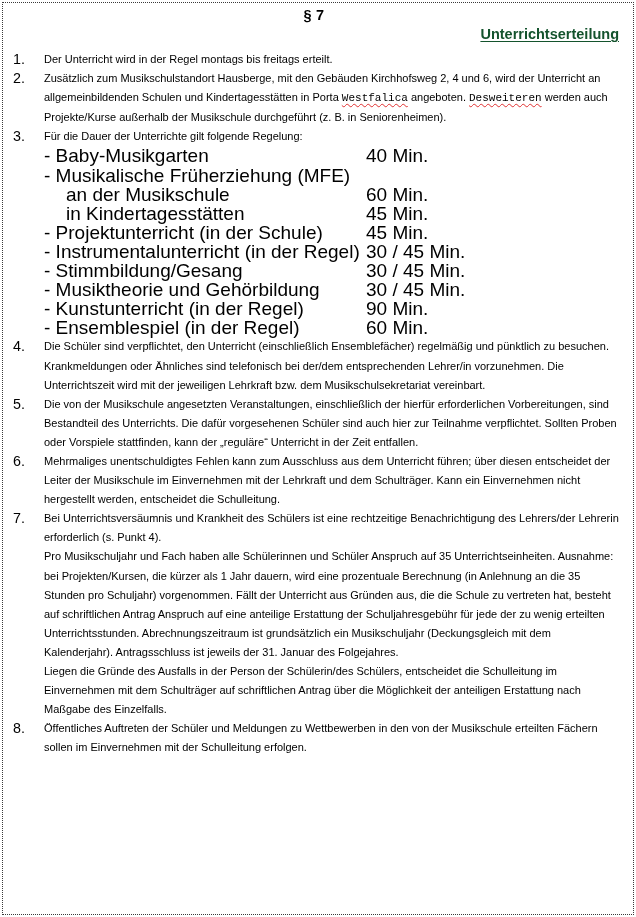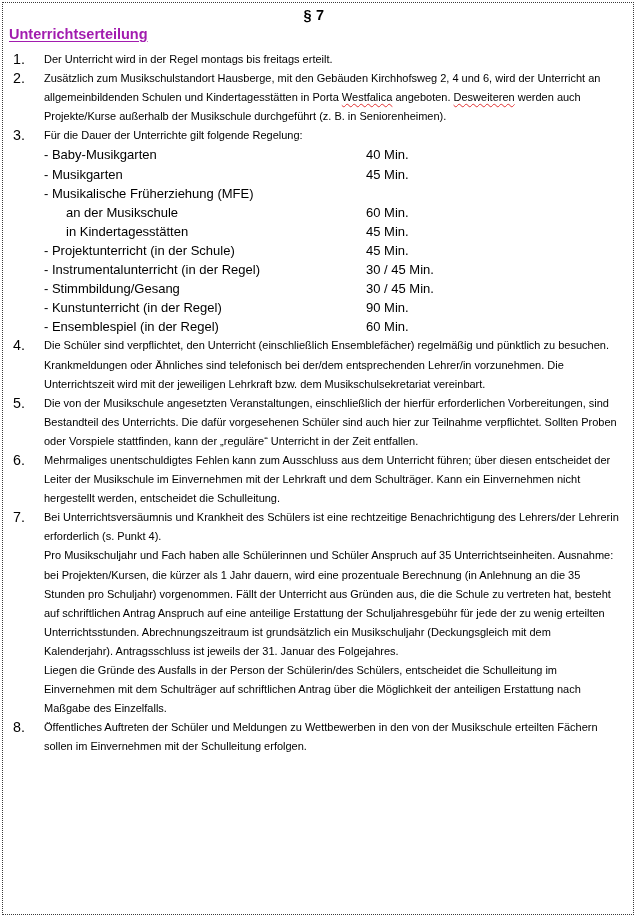--- a/index.html
+++ b/index.html
@@ -41,25 +41,25 @@
   }
   .doc-title {
     text-align: center;
     font-weight: bold;
     font-size: 14.5px;
     line-height: 19px;
     color: #000;
     letter-spacing: 0.2px;
   }
   .doc-subtitle {
-    text-align: left;
+    text-align: right;
     font-weight: bold;
     font-size: 14.5px;
     line-height: 19px;
-    color: #a21caf;
+    color: #14532d;
     margin-bottom: 6px;
   }
   .doc-subtitle span.u {
     text-decoration: underline;
     text-underline-offset: 2px;
   }
   ol.clauses {
     list-style: none;
     margin: 0;
     padding: 0;
@@ -88,40 +88,41 @@
   }
   
   .durations {
     border-collapse: collapse;
     margin: 0;
     padding: 0;
     width: 100%;
   }
   .durations td {
     padding: 0;
-    font-size: 13px;
+    font-size: 19px;
     line-height: 19.1px;
     vertical-align: top;
     white-space: nowrap;
   }
   .durations td.label {
     width: 300px;
   }
   .durations td.value {
     width: auto;
     margin-left: 28px;
   }
   .d-indent-0 { padding-left: 0px !important; }
   .d-indent-1 { padding-left: 22px !important; }
   .spell {
     text-decoration: underline;
     text-decoration-style: wavy;
     text-decoration-color: #e03030;
     text-decoration-thickness: 1px;
     text-underline-offset: 2px;
+    font-family: Liberation Mono, monospace;
   }
 </style>
 </head>
 <body>
 
 <div class="page">
   <div class="page-frame"></div>
 
   <div class="content">
 
@@ -143,24 +144,20 @@
       <li class="clause">
         <span class="num">3.</span>
         <div class="para">Für die Dauer der Unterrichte gilt folgende Regelung:</div>
         <table class="durations">
           <tbody id="duration-rows">
               <tr>
                 <td class="label d-indent-0">- Baby-Musikgarten</td>
                 <td class="value">40 Min.</td>
               </tr>
               <tr>
-                <td class="label d-indent-0">- Musikgarten</td>
-                <td class="value">45 Min.</td>
-              </tr>
-              <tr>
                 <td class="label d-indent-0">- Musikalische Früherziehung (MFE)</td>
                 <td class="value"></td>
               </tr>
               <tr>
                 <td class="label d-indent-1">an der Musikschule</td>
                 <td class="value">60 Min.</td>
               </tr>
               <tr>
                 <td class="label d-indent-1">in Kindertagesstätten</td>
                 <td class="value">45 Min.</td>
@@ -168,20 +165,24 @@
               <tr>
                 <td class="label d-indent-0">- Projektunterricht (in der Schule)</td>
                 <td class="value">45 Min.</td>
               </tr>
               <tr>
                 <td class="label d-indent-0">- Instrumentalunterricht (in der Regel)</td>
                 <td class="value">30 / 45 Min.</td>
               </tr>
               <tr>
                 <td class="label d-indent-0">- Stimmbildung/Gesang</td>
+                <td class="value">30 / 45 Min.</td>
+              </tr>
+              <tr>
+                <td class="label d-indent-0">- Musiktheorie und Gehörbildung</td>
                 <td class="value">30 / 45 Min.</td>
               </tr>
               <tr>
                 <td class="label d-indent-0">- Kunstunterricht (in der Regel)</td>
                 <td class="value">90 Min.</td>
               </tr>
               <tr>
                 <td class="label d-indent-0">- Ensemblespiel  (in der Regel)</td>
                 <td class="value">60 Min.</td>
               </tr>

